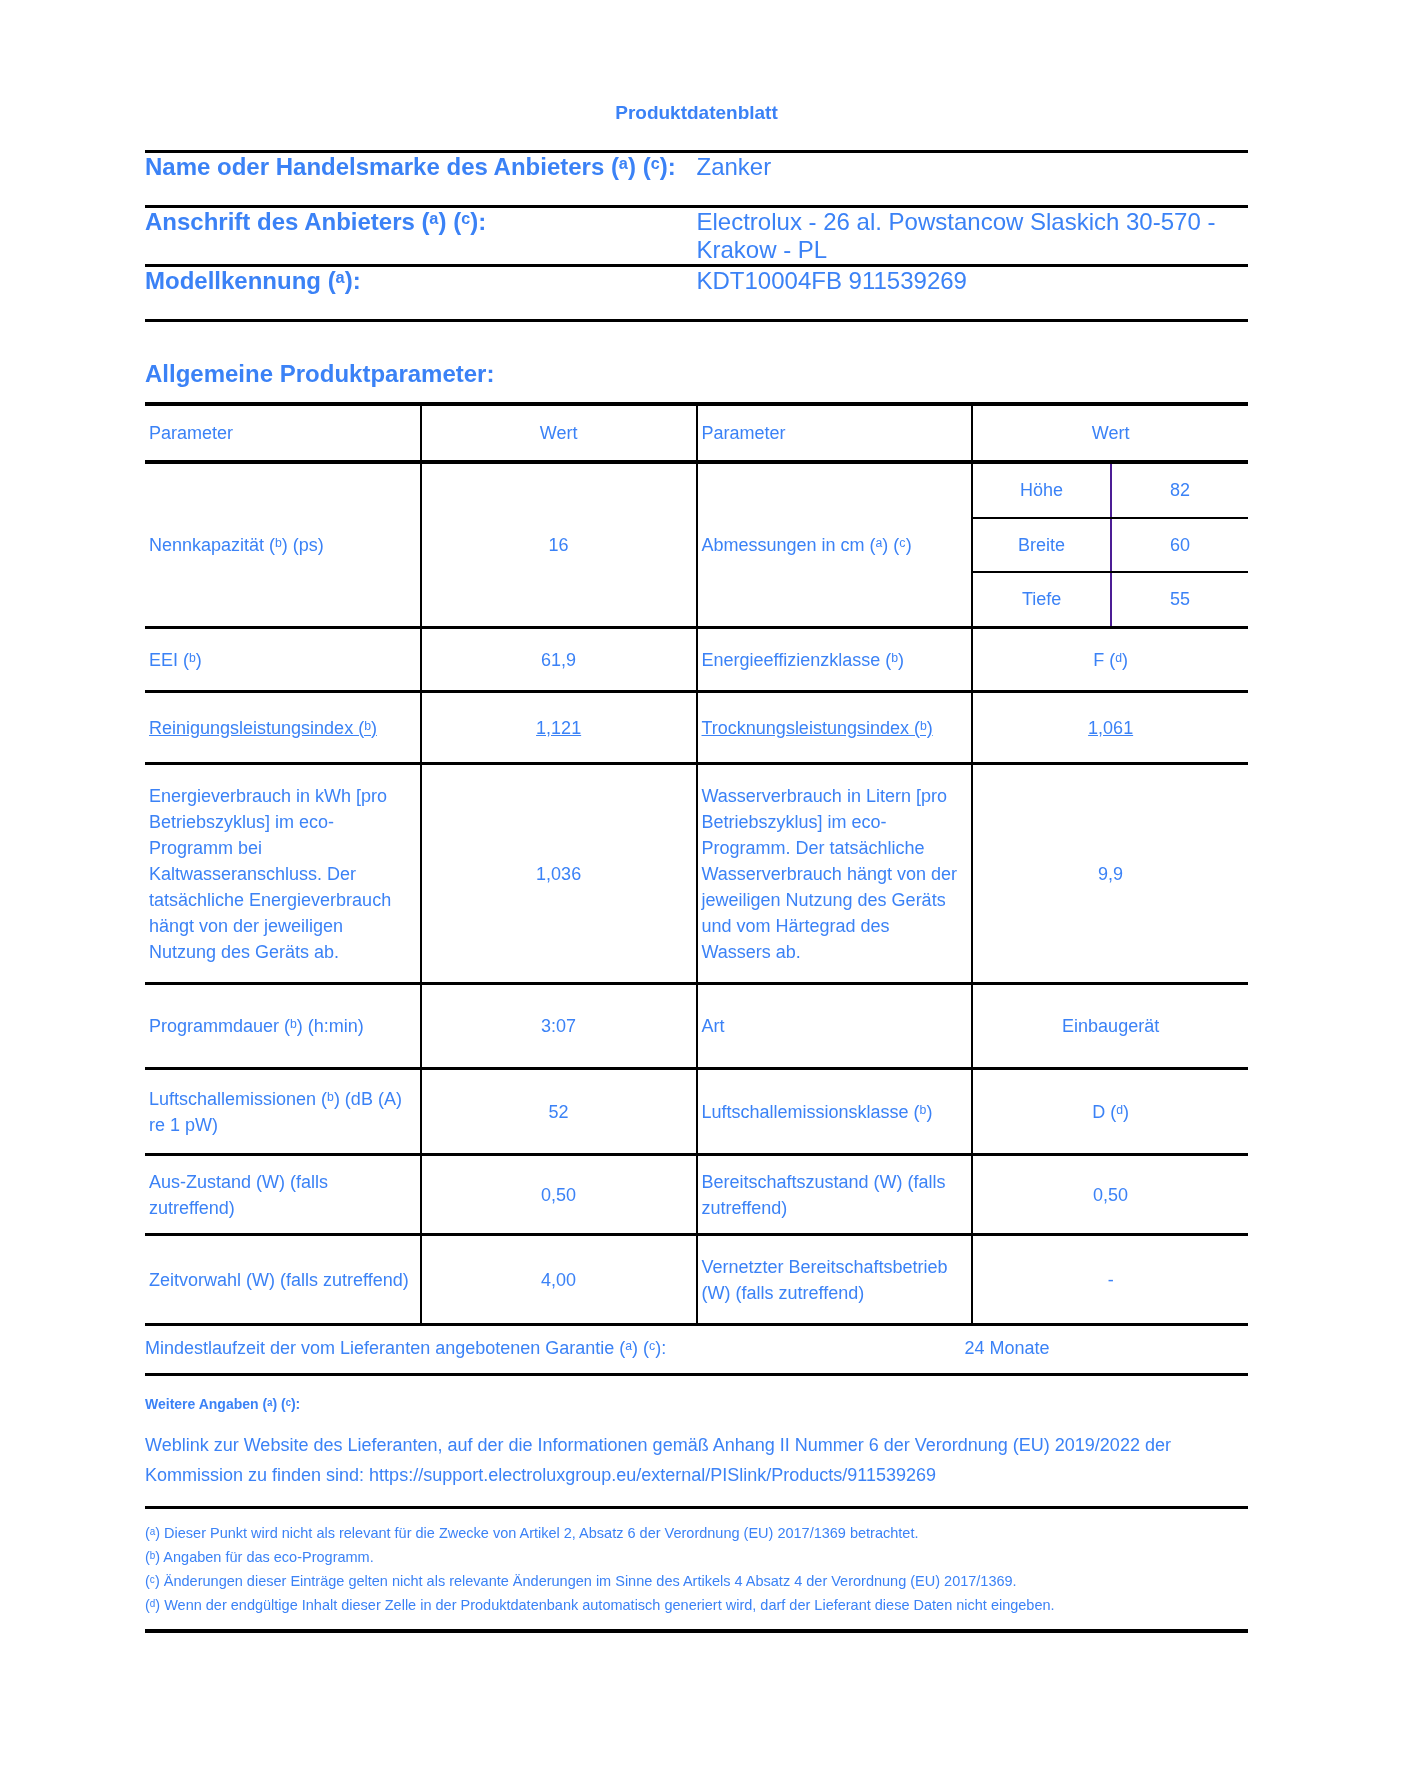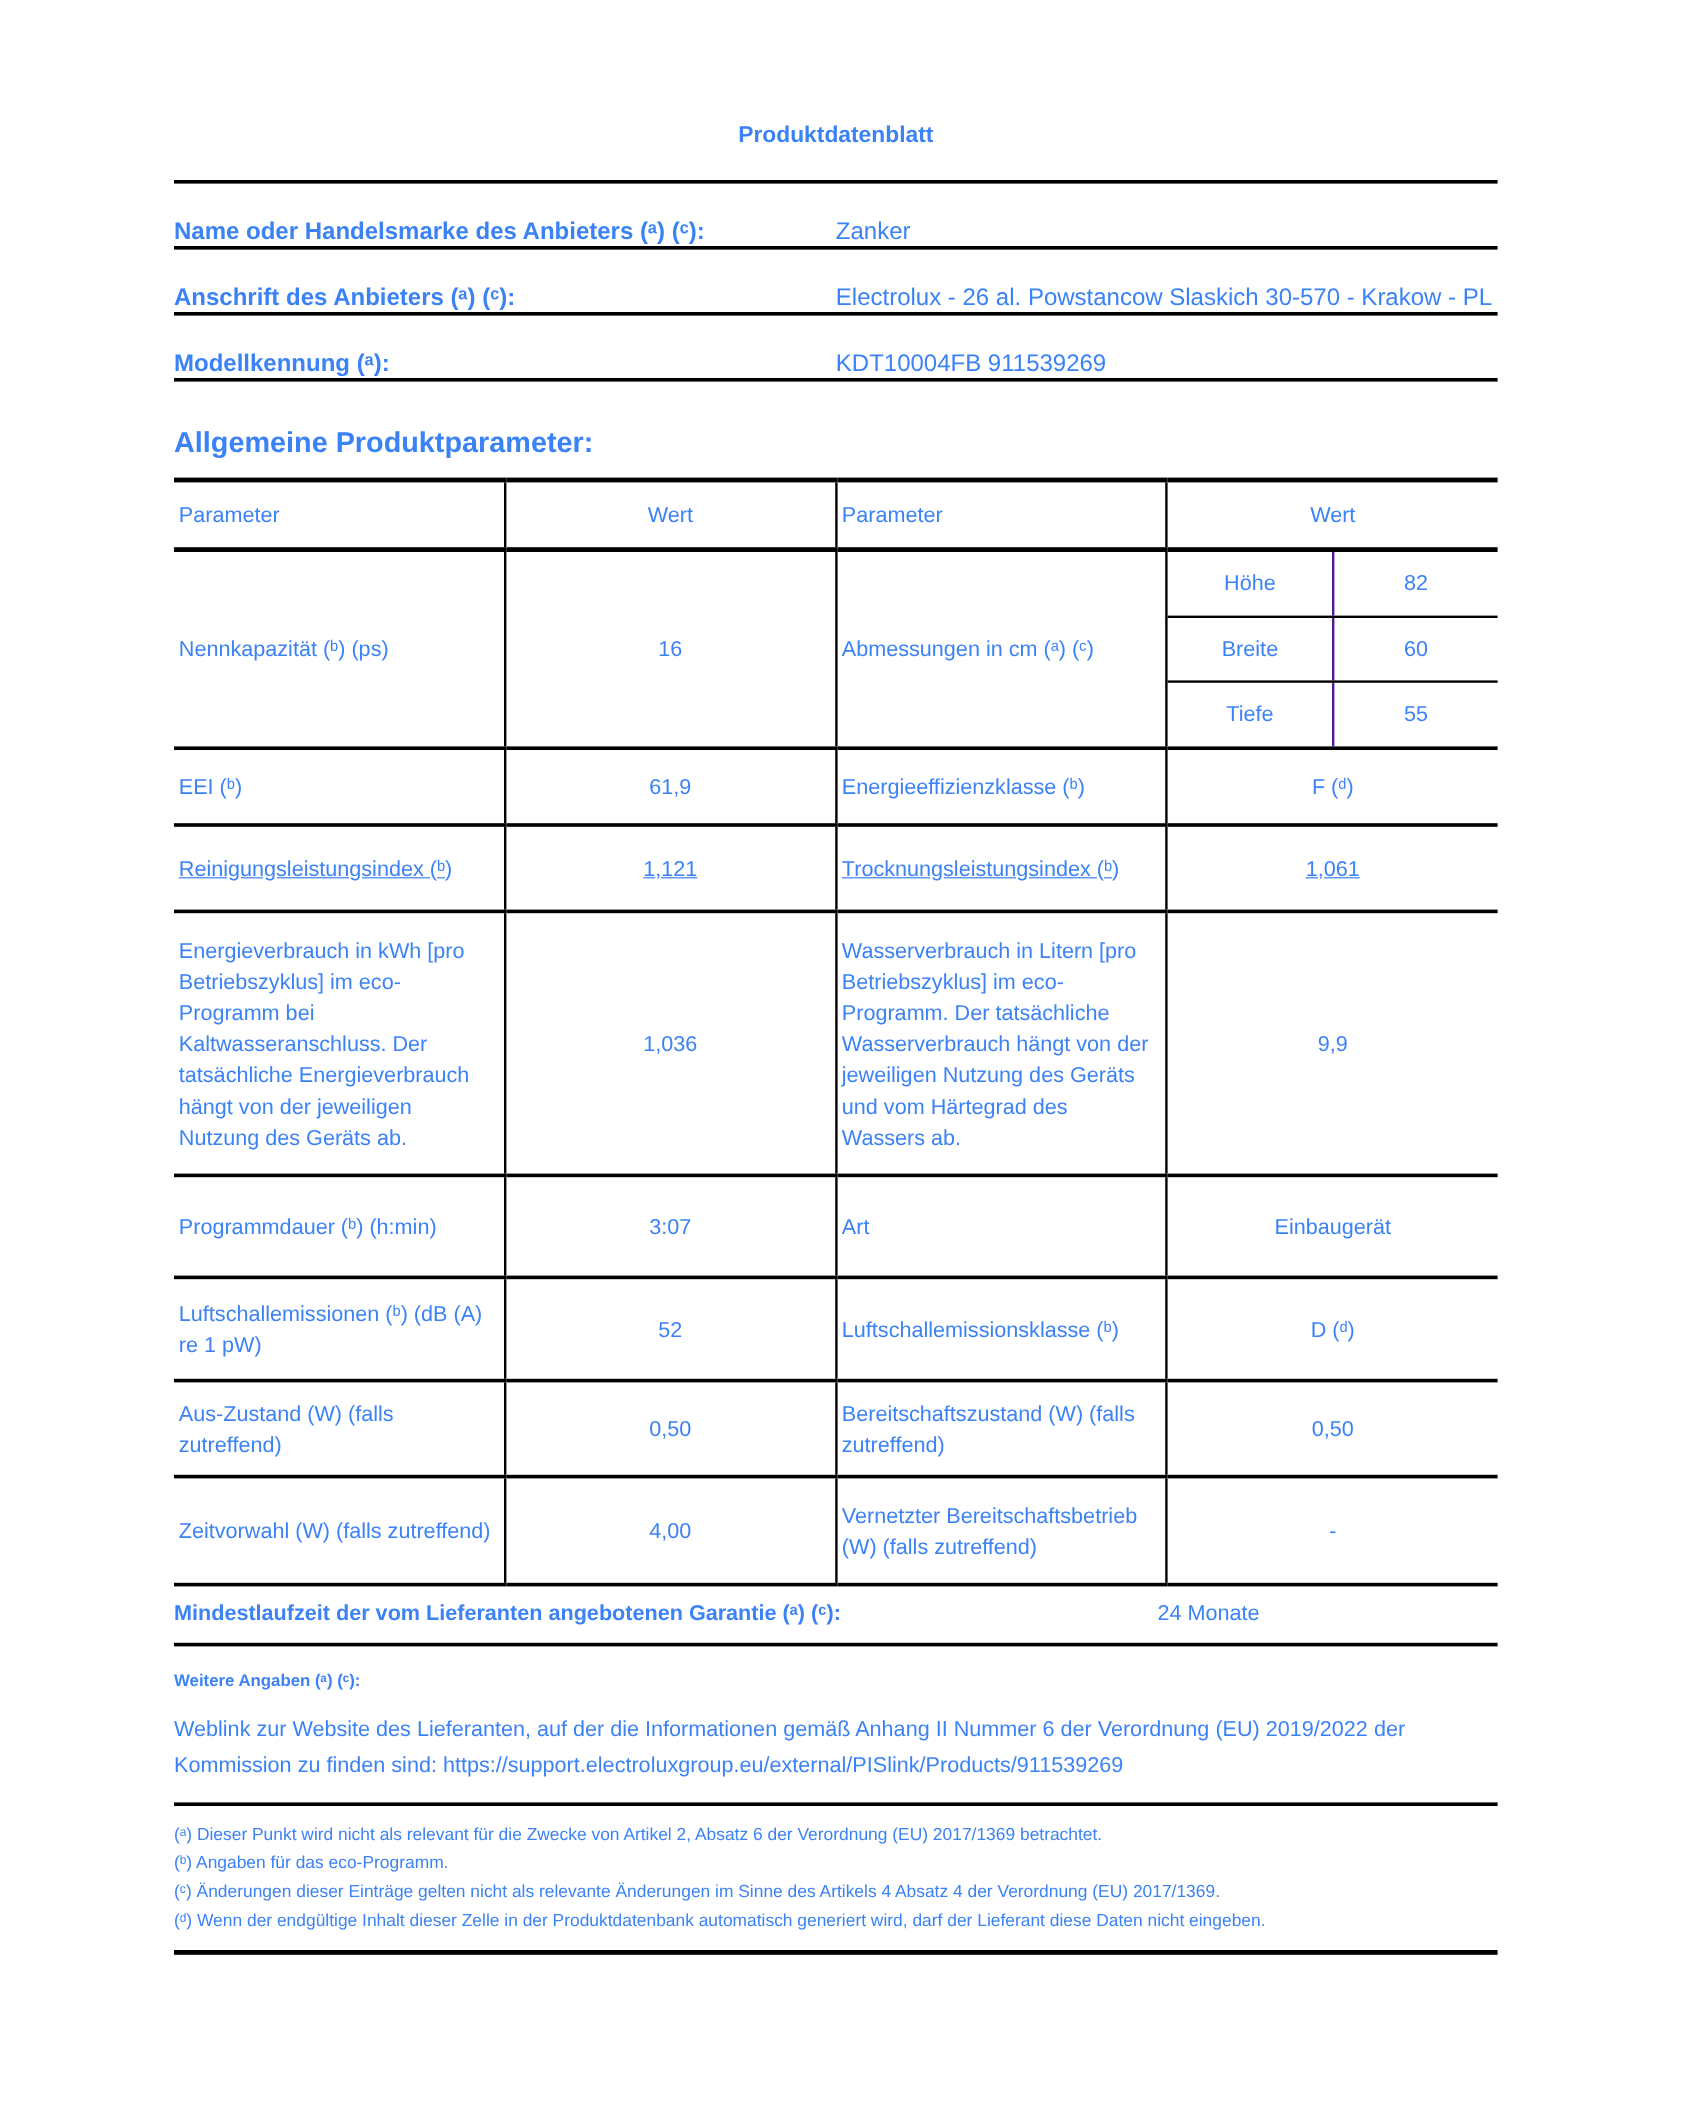--- a/index.html
+++ b/index.html
@@ -21,21 +21,21 @@
   .title {
     padding-top: 102px;
     padding-bottom: 26px;
     text-align: center;
     font-size: 19px;
     font-weight: bold;
   }
   .rule { height: 3px; background: #000; }
   .rule.thick { height: 4px; }
 
-  .info-row { display: flex; align-items: flex-end; min-height: 52px; font-size: 20px; }
+  .info-row { display: flex; align-items: flex-start; min-height: 52px; font-size: 24px; }
   .info-label { width: 50%; font-weight: bold; padding-right: 10px; box-sizing: border-box; }
   .info-value { width: 50%; }
 
   .section-heading { margin: 38px 0 14px 0; font-size: 24px; font-weight: bold; }
 
   table.params {
     width: 100%;
     border-collapse: collapse;
     table-layout: fixed;
     font-size: 18px;
@@ -62,21 +62,21 @@
   .dims { display: flex; flex-direction: column; height: 162px; }
   .dim-row { flex: 1; display: flex; }
   .dim-row + .dim-row { border-top: 2px solid #000; }
   .dim-name {
     width: 50.5%; box-sizing: border-box; border-right: 2px solid #4c1d95;
     display: flex; align-items: center; justify-content: center; text-align: right;
   }
   .dim-value { flex: 1; display: flex; align-items: center; justify-content: center; }
 
   .guarantee { display: flex; align-items: flex-start; margin: 12px 0 14px 0; font-size: 18px; }
-  .g-label { width: 74.3%; font-weight: bold; box-sizing: border-box; padding-right: 12px; }
+  .g-label { width: 74.3%; font-weight: normal; box-sizing: border-box; padding-right: 12px; }
   .g-value { width: 25.7%; }
 
   .further-heading { margin: 20px 0 18px 0; font-size: 14px; font-weight: bold; }
   .weblink { font-size: 18px; line-height: 30px; margin: 0 0 16px 0; }
 
   .footnotes { margin: 12px 0 12px 0; }
   .footnote { font-size: 14.5px; line-height: 24px; }
 </style>
 </head>
 <body>

